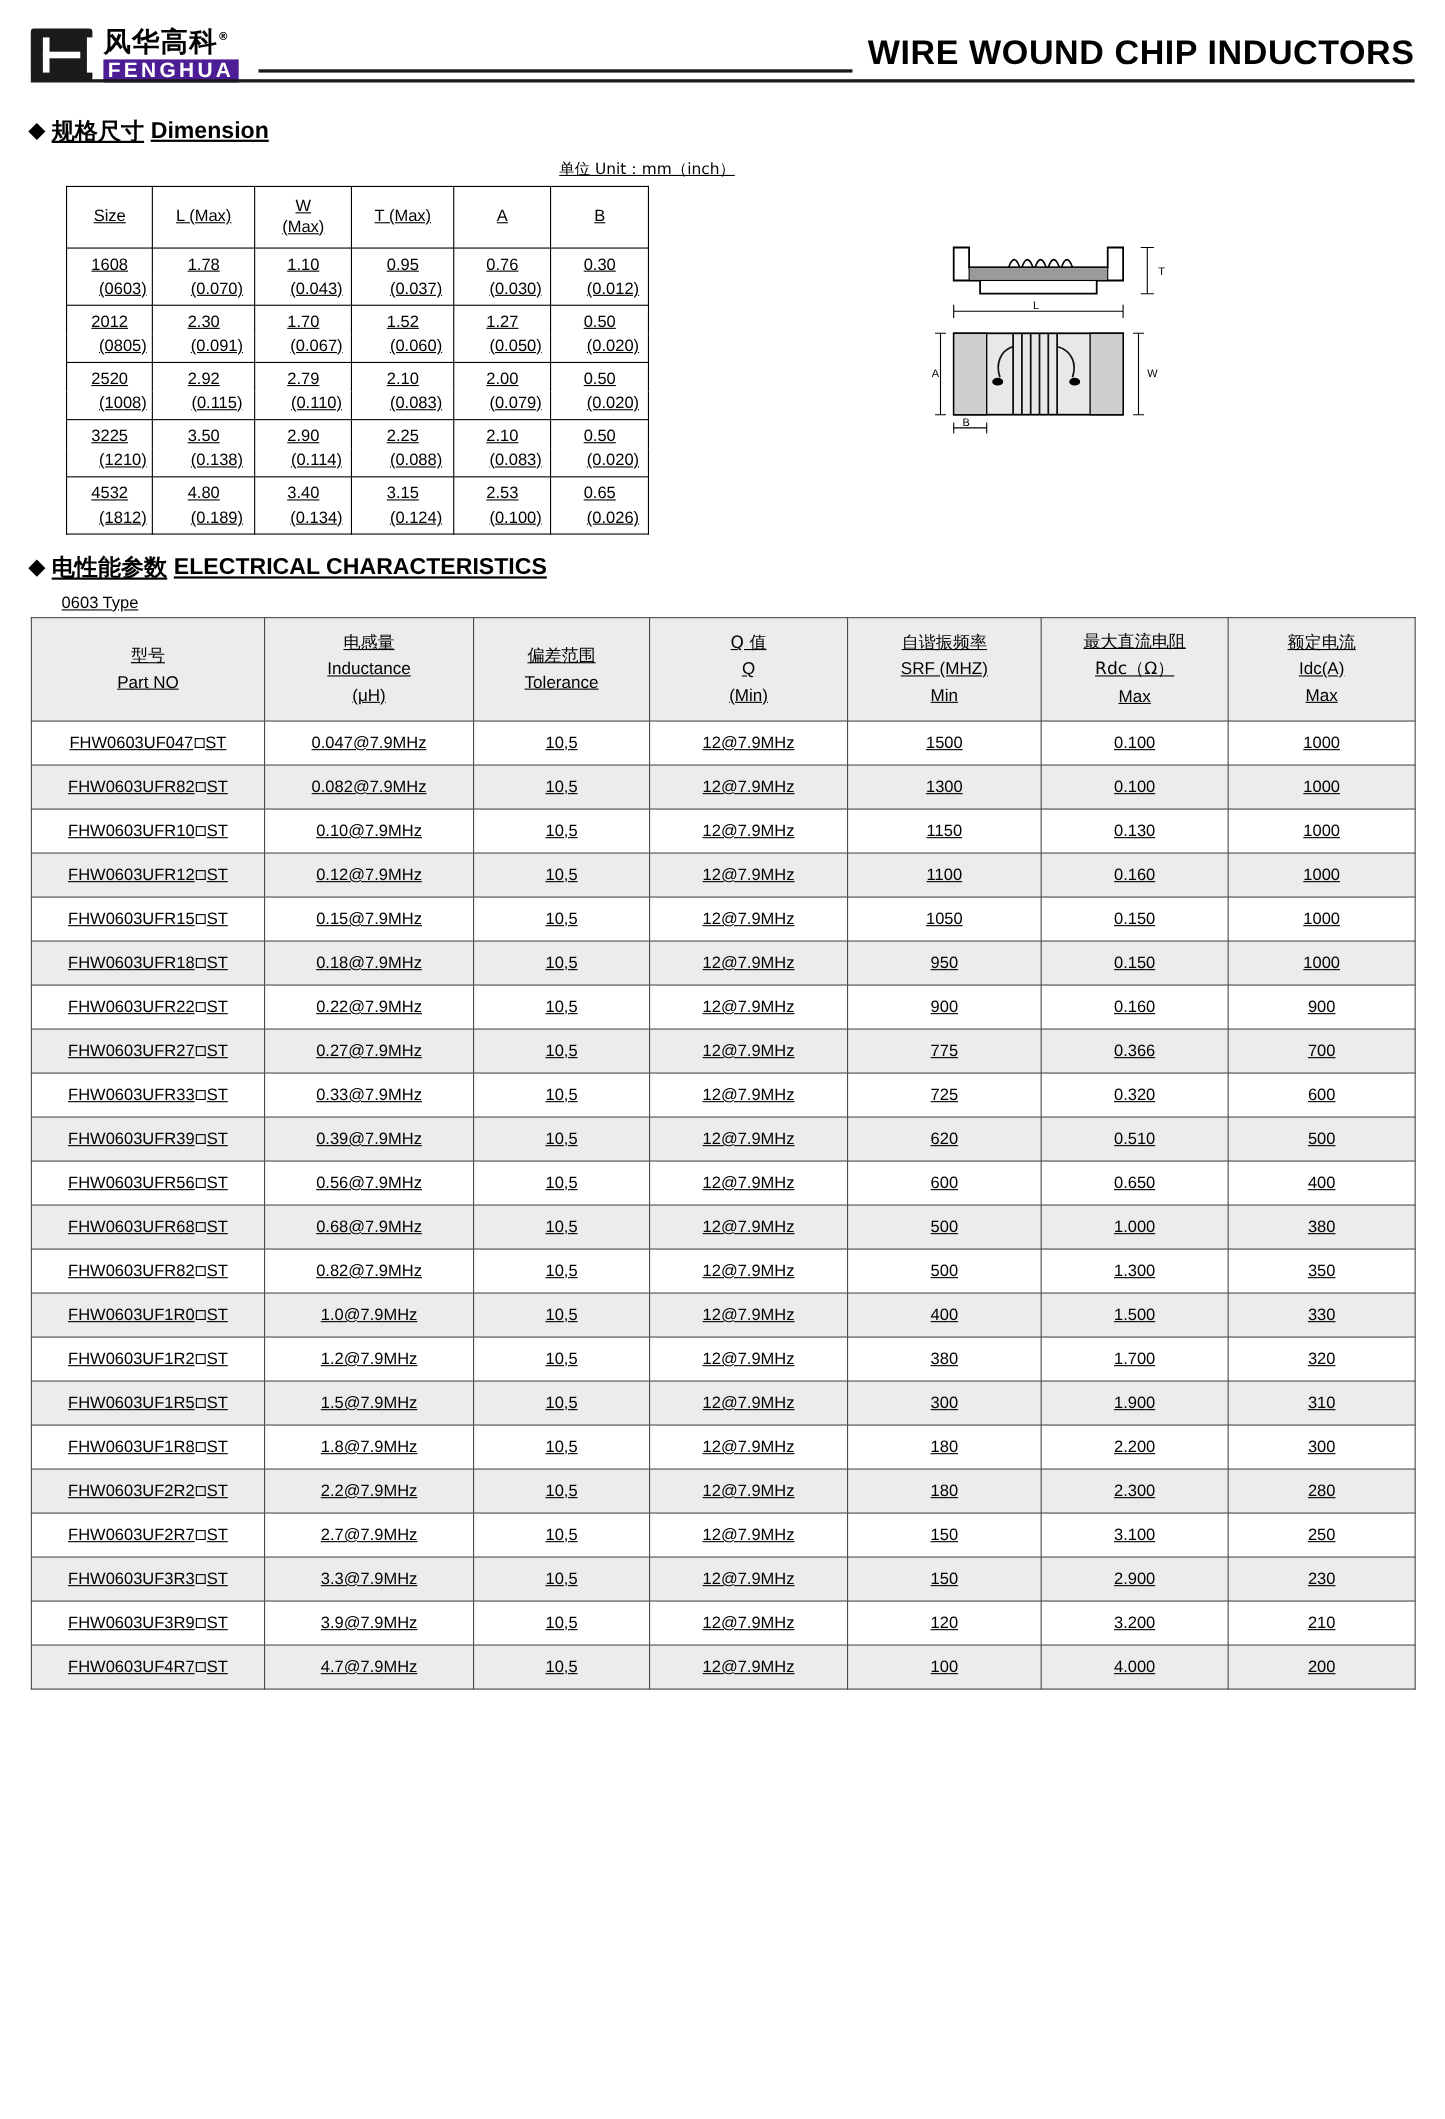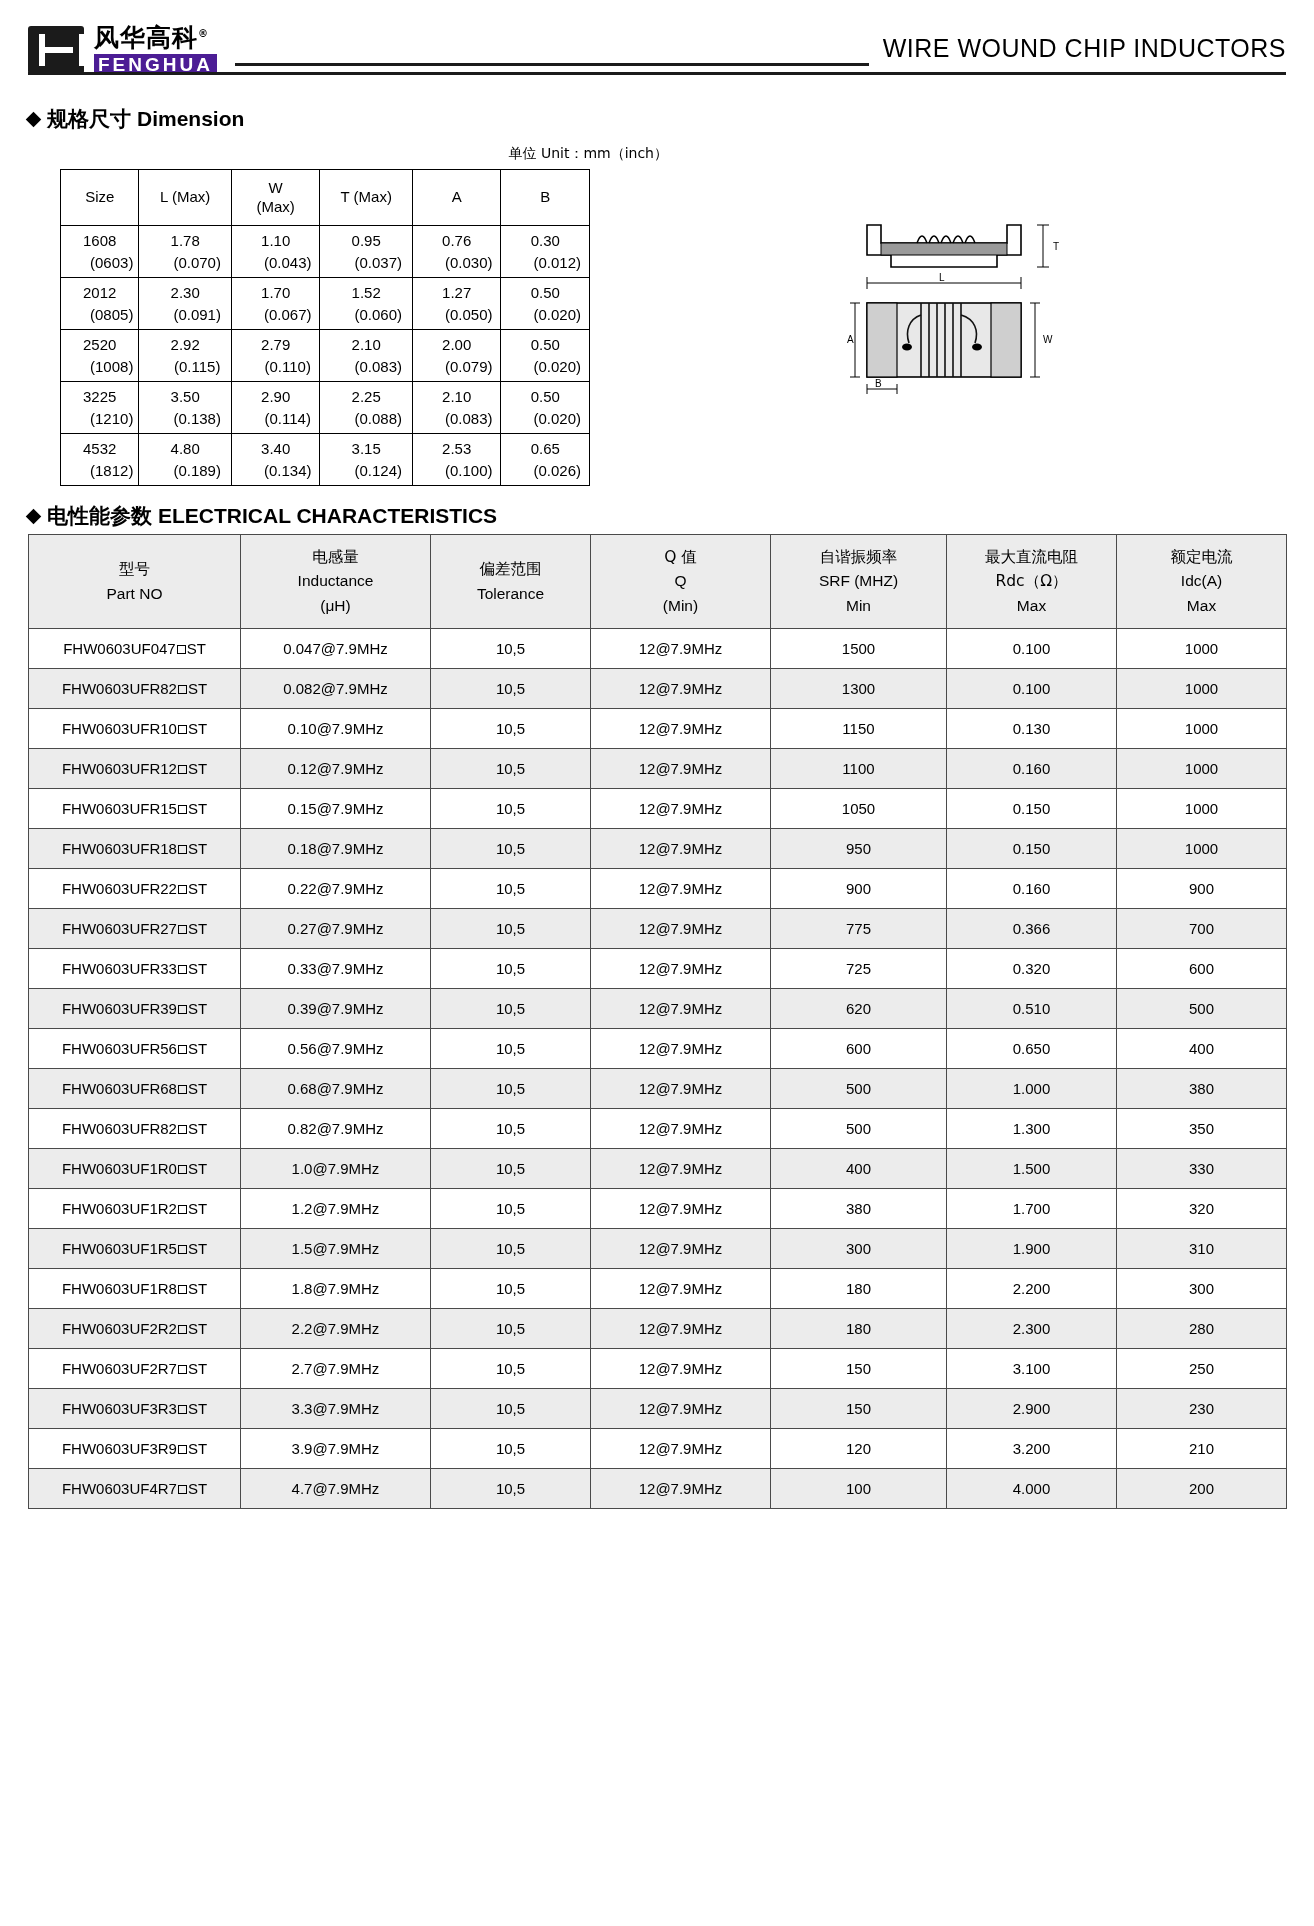--- a/index.html
+++ b/index.html
@@ -5,21 +5,21 @@
   * { box-sizing: border-box; }
   html, body { margin:0; padding:0; }
   body {
     width: 1314px;
     height: 1926px;
     background: #ffffff;
     font-family: "Liberation Sans", sans-serif;
     color: #000;
     position: relative;
   }
-  .page { padding: 0 28px; }
+  .page { padding: 0 28px; text-decoration: underline; }
 
   
   .header {
     display: flex;
     align-items: center;
     padding: 14px 28px 0 28px;
     height: 86px;
   }
   .logo-mark {
     width: 56px; height: 48px;
@@ -56,21 +56,21 @@
   }
   .header-rule {
     flex: 1 1 auto;
     height: 0;
     border-top: 3px solid #1b1b1b;
     margin: 0 14px 0 18px;
     position: relative;
     top: 14px;
   }
   .header-title {
-    font-size: 25px; font-weight: normal; letter-spacing: .5px;
+    font-size: 31px; font-weight: bold; letter-spacing: .5px;
     white-space: nowrap;
     position: relative;
     top: -2px;
   }
   .header-bottom-rule {
     margin: 0 28px;
     border-top: 3px solid #1b1b1b;
     position: relative;
     top: -14px;
   }
@@ -351,20 +351,21 @@
       </svg>
     </div>
   </div>
 
   <div class="section-head">
     <span class="diamond"></span>
     <span class="cn" style="font-family:'DejaVu Sans',sans-serif;">电性能参数</span>
     <span class="en">ELECTRICAL CHARACTERISTICS</span>
   </div>
 
+  <div class="subtype">0603 Type</div>
 
   <table class="elec">
     <thead>
       <tr>
         <th style="width:212px">
           <span class="cn">型号</span><br>
           <span>Part NO</span>
         </th>
         <th style="width:190px">
           <span class="cn">电感量</span><br>

